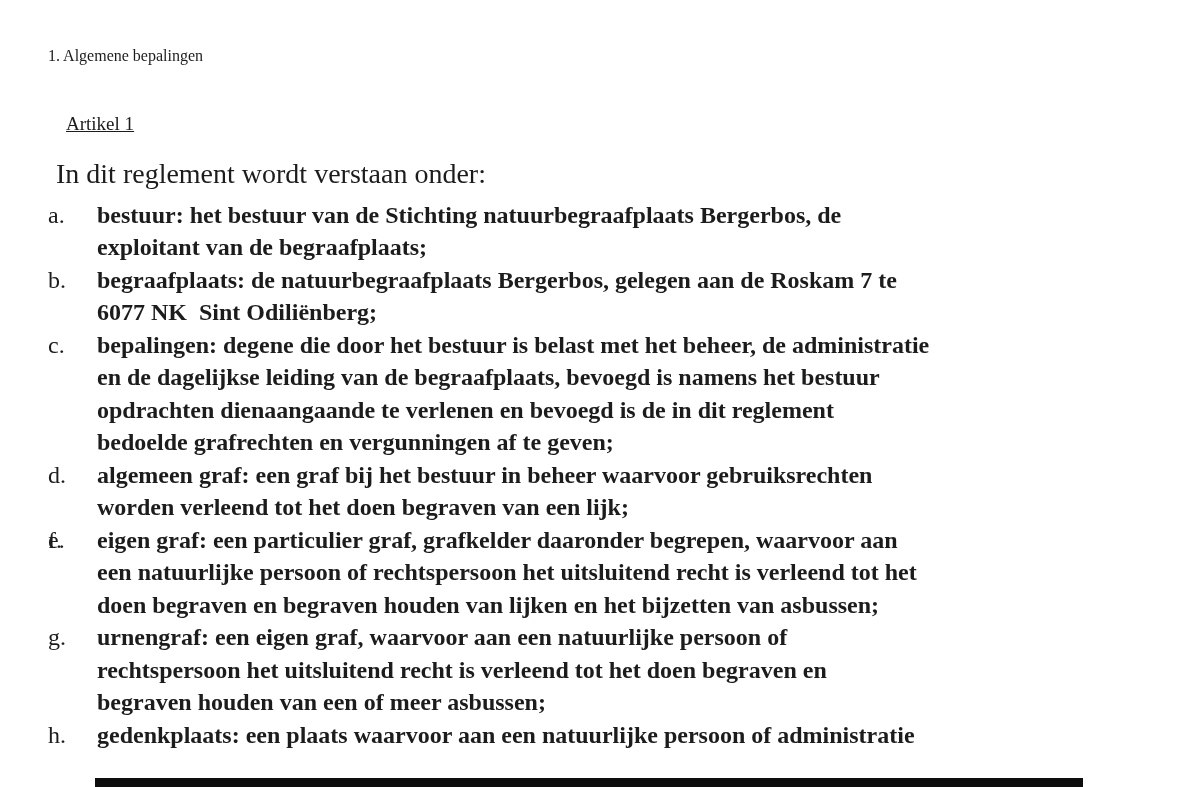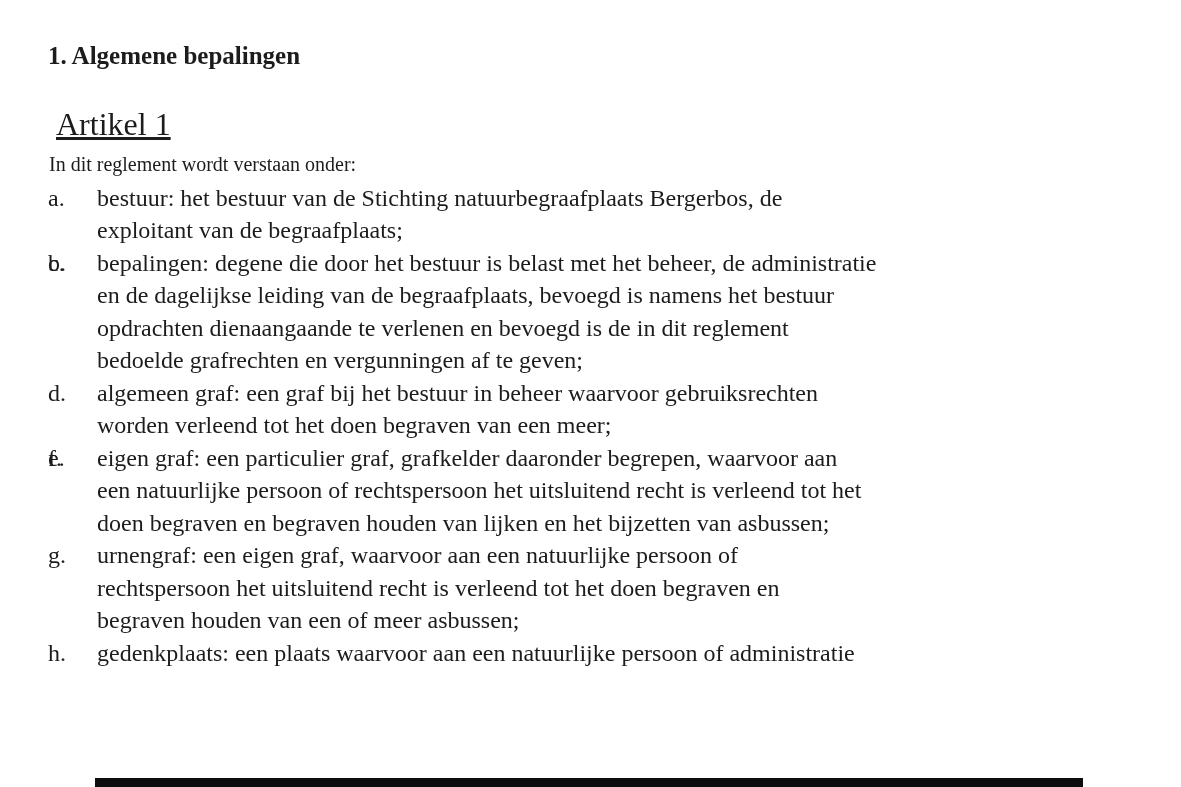--- a/index.html
+++ b/index.html
@@ -16,52 +16,53 @@
     color: #1c1c1c;
   }
   .page {
     box-sizing: border-box;
     width: 1181px;
     height: 787px;
     padding: 40px 14px 0 48px;
     position: relative;
   }
   .heading {
-    font-size: 25px;
-    font-weight: bold;
+    font-size: 16px;
+    font-weight: normal;
     line-height: 32.5px;
     margin: 0 0 35px 0;
   }
   .article-title {
-    font-size: 32px;
+    font-size: 19px;
     line-height: 32.5px;
-    margin: 8px;
+    margin: 18px;
     text-decoration: underline;
   }
   .intro {
-    font-size: 20px;
+    font-size: 28px;
     line-height: 32.5px;
-    margin: 1px;
+    margin: 8px;
   }
   .deflist {
     margin: 0;
   }
   .defitem {
     position: relative;
     padding-left: 49px;
     font-size: 24px;
     line-height: 32.5px;
   }
   .letter {
     position: absolute;
     left: 0;
     top: 0;
   }
   .deftext {
     white-space: pre-wrap;
+    font-weight: bold;
   }
   .clipped-bar {
     position: absolute;
     left: 95px;
     bottom: 0;
     width: 988px;
     height: 9px;
     background: #0d0d0d;
   }
 </style>
@@ -79,34 +80,36 @@
   <div class="deflist">
 
     <div class="defitem">
       <span class="letter">a.</span>
       <span class="deftext">bestuur: het bestuur van de Stichting natuurbegraafplaats Bergerbos, de
 exploitant van de begraafplaats;</span>
     </div>
 
     <div class="defitem">
       <span class="letter">b.</span>
+      <span class="deftext">begraafplaats: de natuurbegraafplaats Bergerbos, gelegen aan de Roskam 7 te
+6077 NK  Sint Odiliënberg;</span>
     </div>
 
     <div class="defitem">
       <span class="letter">c.</span>
       <span class="deftext">bepalingen: degene die door het bestuur is belast met het beheer, de administratie
 en de dagelijkse leiding van de begraafplaats, bevoegd is namens het bestuur
 opdrachten dienaangaande te verlenen en bevoegd is de in dit reglement
 bedoelde grafrechten en vergunningen af te geven;</span>
     </div>
 
     <div class="defitem">
       <span class="letter">d.</span>
       <span class="deftext">algemeen graf: een graf bij het bestuur in beheer waarvoor gebruiksrechten
-worden verleend tot het doen begraven van een meer;</span>
+worden verleend tot het doen begraven van een lijk;</span>
     </div>
 
     <div class="defitem">
       <span class="letter">e.</span>
     </div>
 
     <div class="defitem">
       <span class="letter">f.</span>
       <span class="deftext">eigen graf: een particulier graf, grafkelder daaronder begrepen, waarvoor aan
 een natuurlijke persoon of rechtspersoon het uitsluitend recht is verleend tot het

